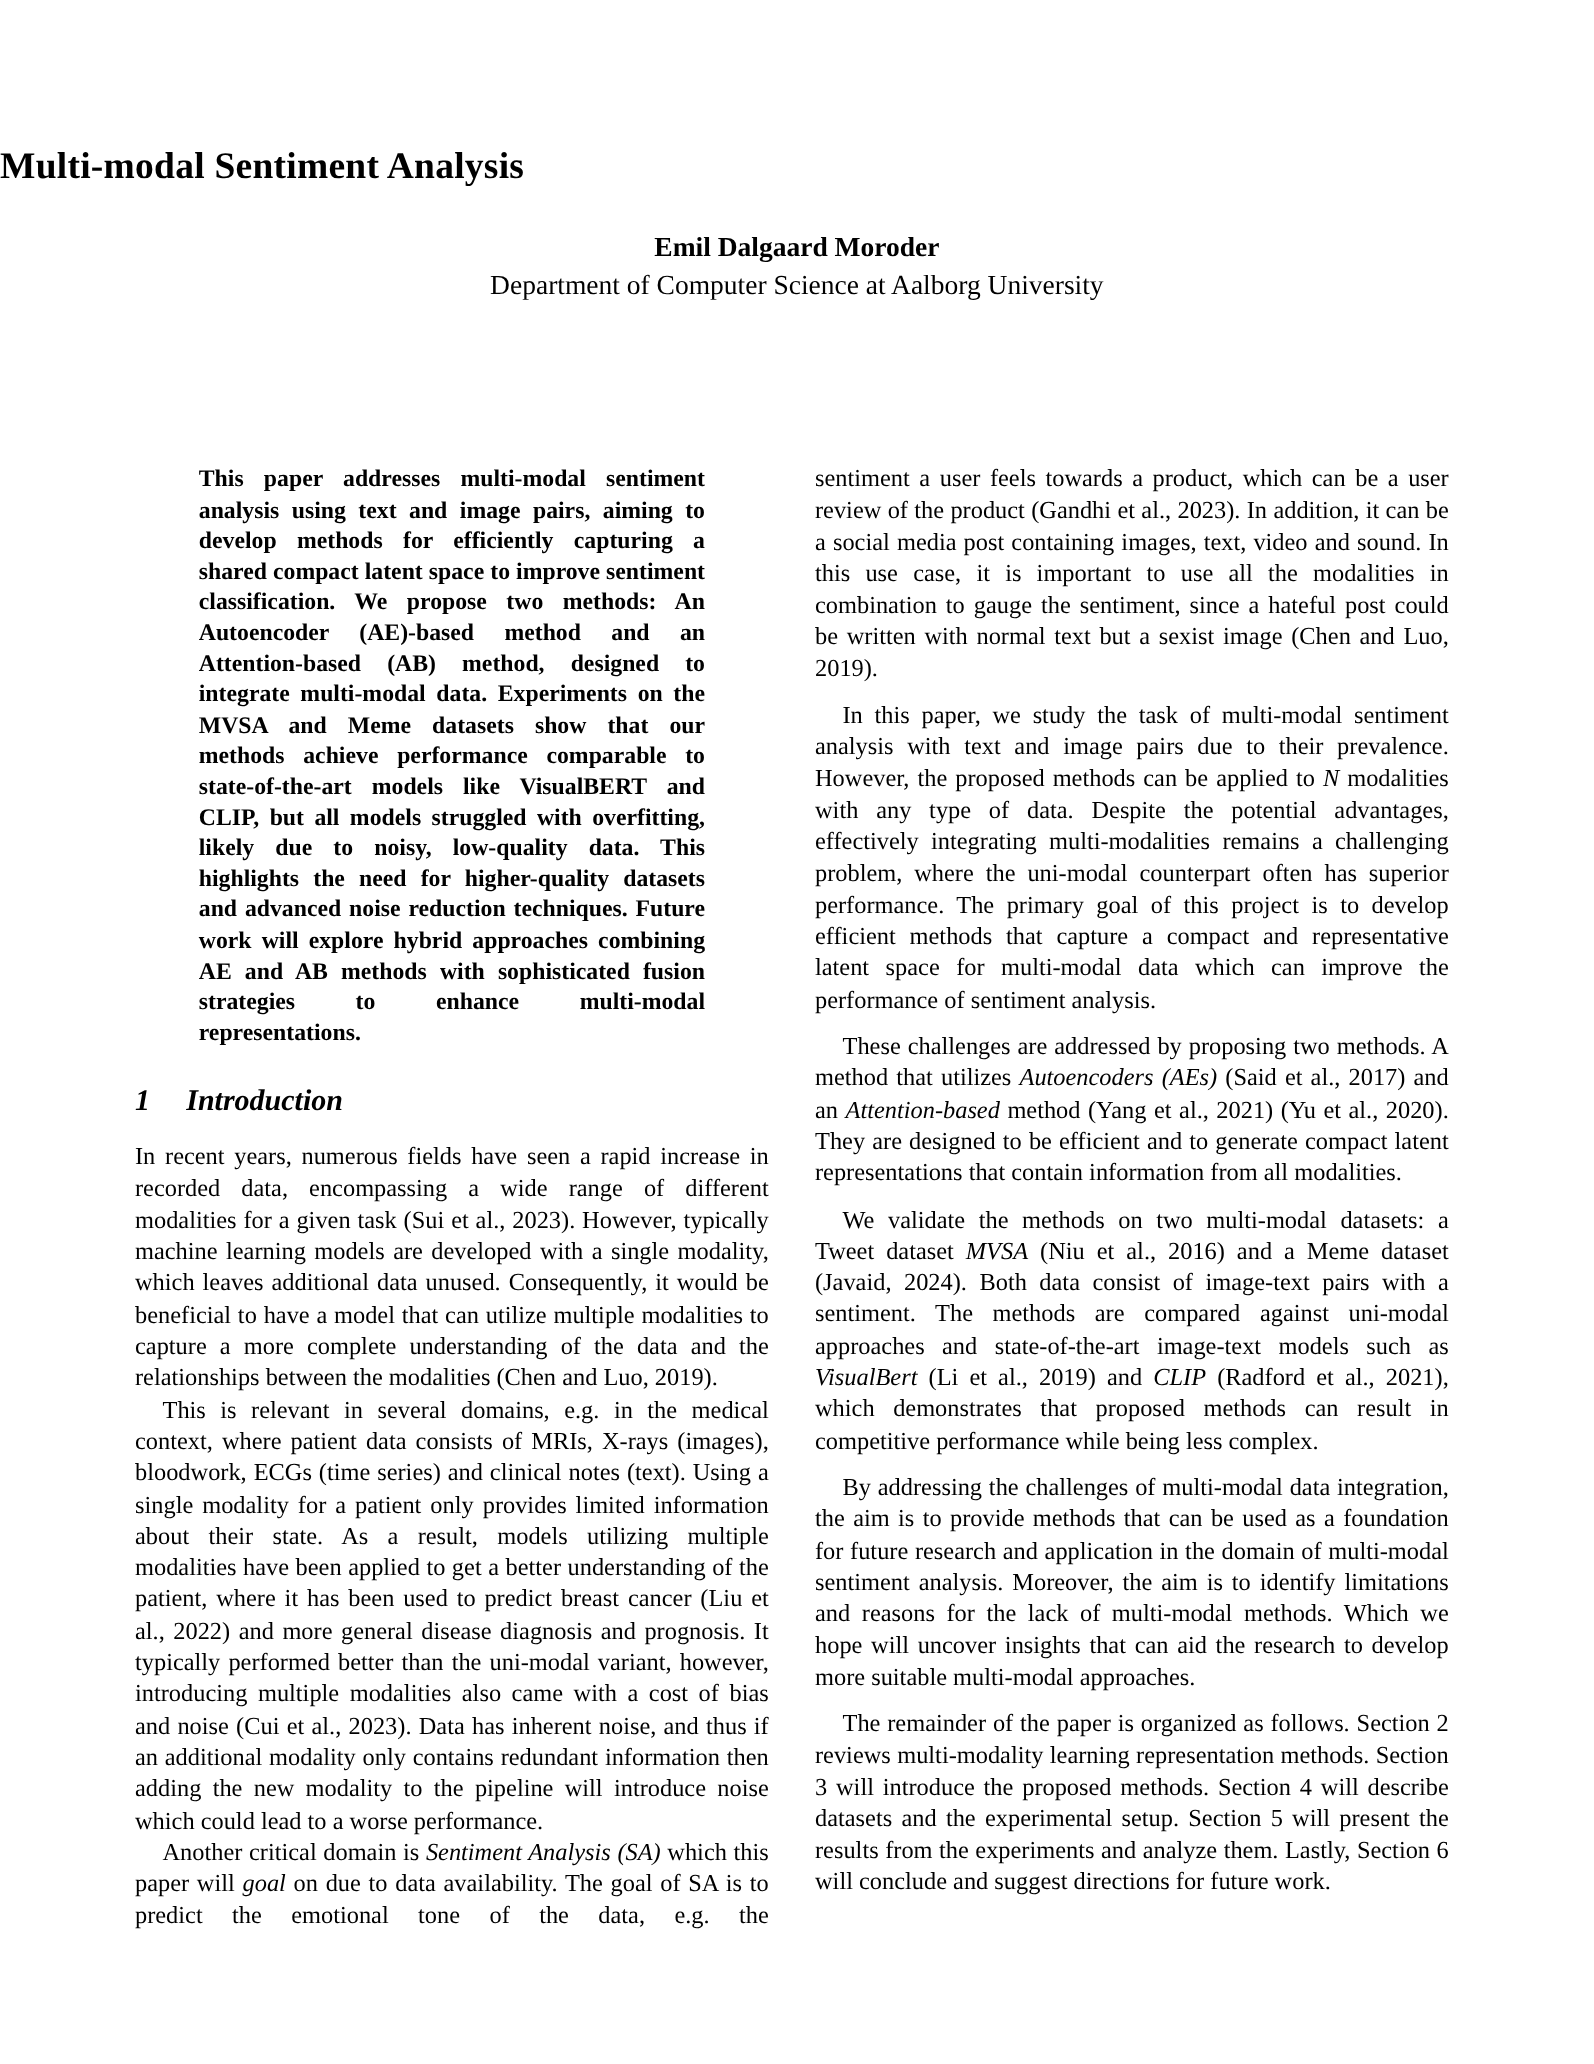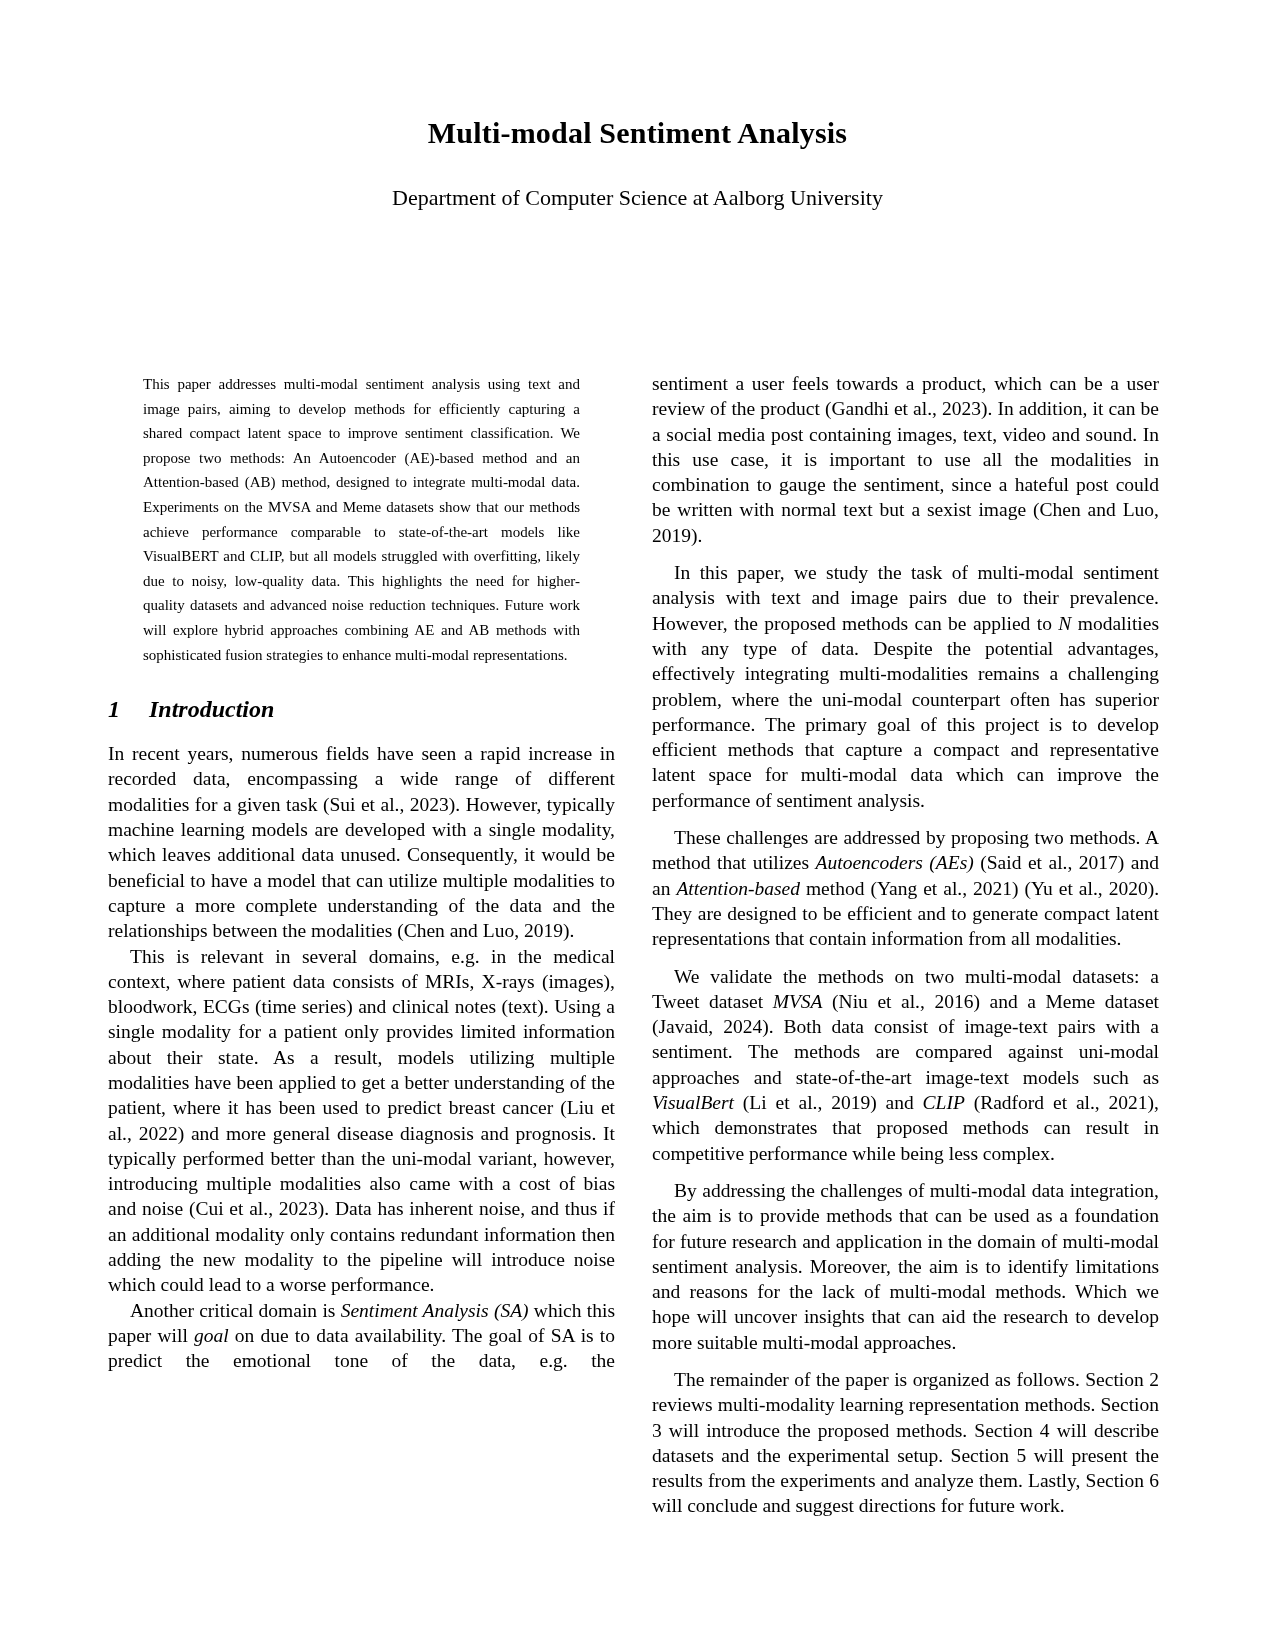--- a/index.html
+++ b/index.html
@@ -14,21 +14,20 @@
     background: #ffffff;
     color: #000000;
     font-family: "Liberation Serif", serif;
     overflow: hidden;
   }
   .paper-title {
     position: absolute;
     top: 96px;
     left: 0;
     width: 100%;
-    text-align: center;
     font-size: 30px;
     font-weight: bold;
     letter-spacing: 0.2px;
   }
   .author-block {
     position: absolute;
     top: 183px;
     left: 0;
     width: 100%;
     text-align: center;
@@ -55,25 +54,26 @@
   .col-left  { left: 108px; }
   .col-right { left: 652px; top: 371px; }
 
   .abstract-heading {
     text-align: center;
     font-weight: bold;
     font-size: 22px;
     margin: 0 0 19px 0;
   }
   .abstract-body {
-    margin: 0 35px;
+    margin: 0 51px;
     text-align: justify;
-    font-size: 15px;
+    font-size: 19px;
     line-height: 24.6px;
     hyphens: auto;
+    font-weight: bold;
   }
   .section-heading {
     margin: 29px 0 18px 0;
     font-size: 24px;
     font-weight: bold;
     white-space: nowrap;
     font-style: italic;
   }
   .sec-num {
     display: inline-block;
@@ -93,20 +93,21 @@
   .col-right p.body:last-child { margin-bottom: 3px; }
 </style>
 </head>
 <body>
 
 <div class="page">
 
   <h1 class="paper-title">Multi-modal Sentiment Analysis</h1>
 
   <div class="author-block">
+    <div class="author-name">Emil Dalgaard Moroder</div>
     <div class="affiliation">Department of Computer Science at Aalborg University</div>
   </div>
 
   <div class="col col-left">
 
 
     <div class="abstract-body">This paper addresses multi-modal sentiment analysis using text and image pairs, aiming to develop methods for efficiently capturing a shared compact latent space to improve sentiment classification. We propose two methods: An Autoencoder (AE)-based method and an Attention-based (AB) method, designed to integrate multi-modal data. Experiments on the MVSA and Meme datasets show that our methods achieve performance comparable to state-of-the-art models like VisualBERT and CLIP, but all models struggled with overfitting, likely due to noisy, low-quality data. This highlights the need for higher-quality datasets and advanced noise reduction techniques. Future work will explore hybrid approaches combining AE and AB methods with sophisticated fusion strategies to enhance multi-modal representations.</div>
 
     <div class="section-heading">
       <span class="sec-num">1</span><span>Introduction</span>

